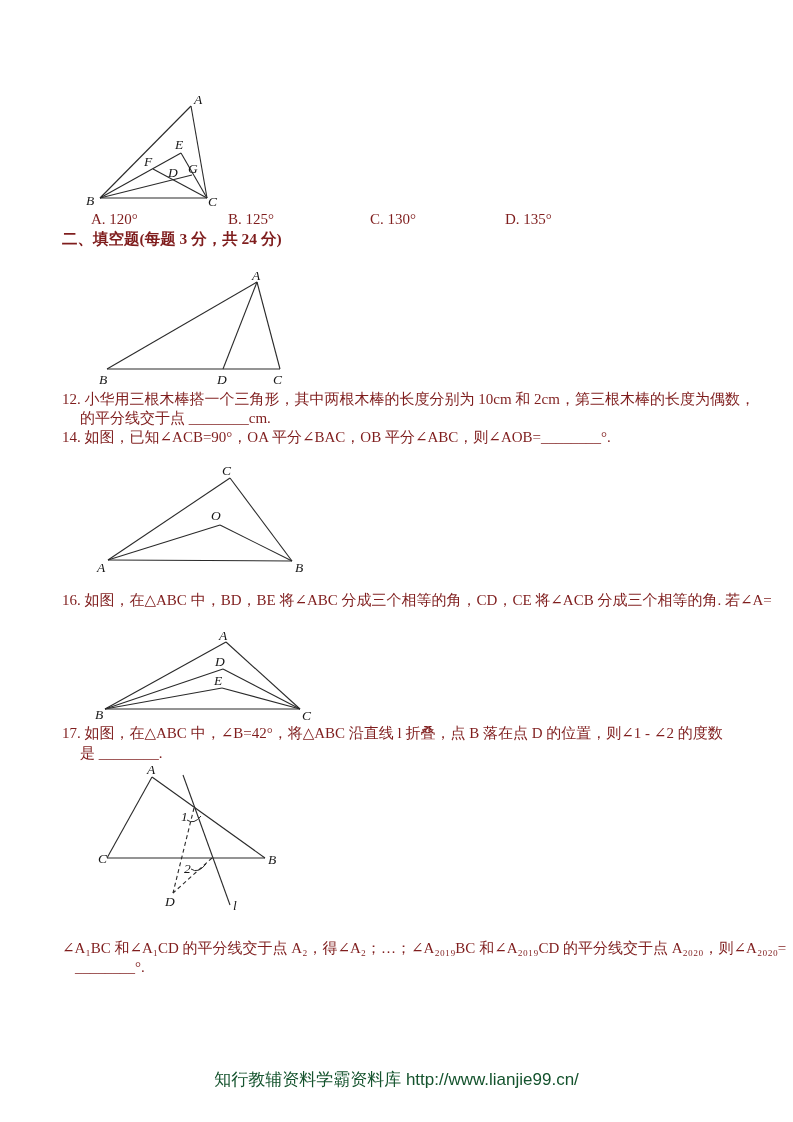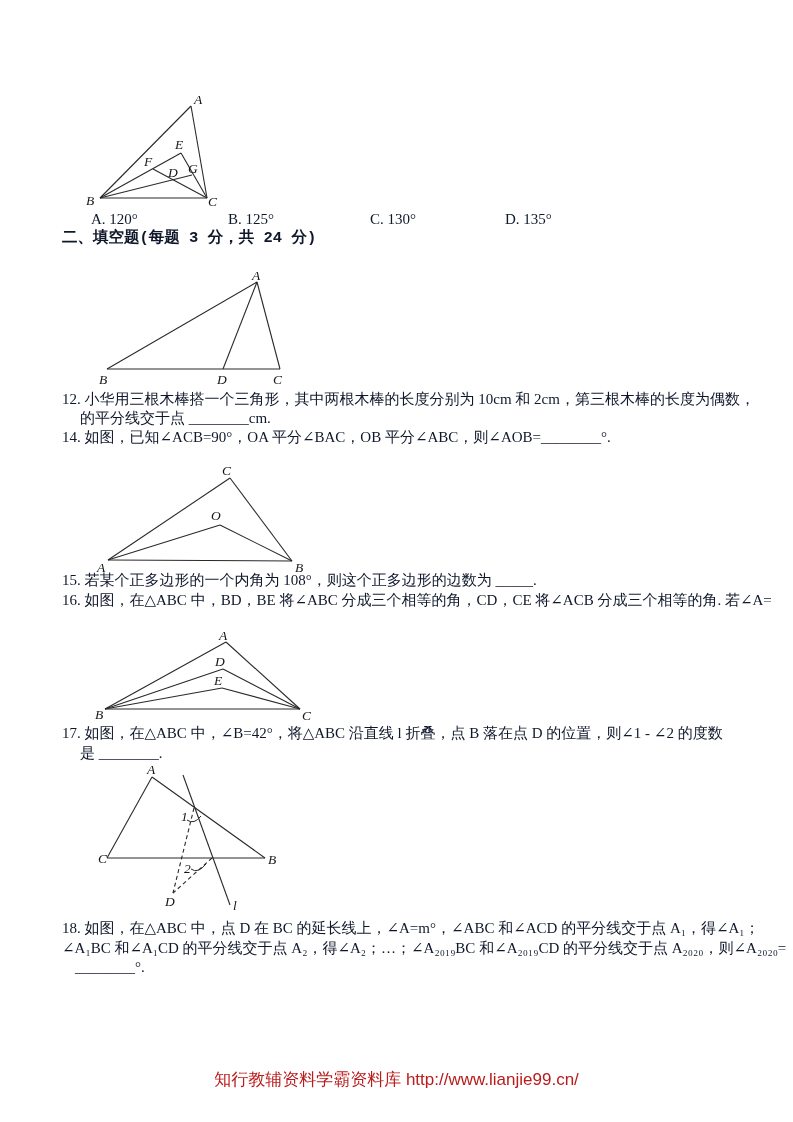--- a/index.html
+++ b/index.html
@@ -8,39 +8,39 @@
     width: 793px;
     height: 1122px;
     background: #ffffff;
     overflow: hidden;
     font-family: "Liberation Serif", "DejaVu Serif", serif;
   }
   .tline {
     position: absolute;
     font-size: 15px;
     line-height: 19px;
-    color: #0f172a;
+    color: #7f1d1d;
     white-space: pre;
   }
-  .bold { font-weight: 700; font-size: 15.5px; font-family: Liberation Mono, monospace; }
+  .bold { font-weight: 700; font-size: 15.5px; }
   .fig { position: absolute; }
   .fig svg { display: block; overflow: visible; }
   .figlabel {
     font-style: italic;
     font-size: 13.5px;
     fill: #161616;
     font-family: "Liberation Serif", "DejaVu Serif", serif;
   }
   .footer {
     position: absolute;
     left: 0; top: 1068px;
     width: 793px;
     text-align: center;
     font-size: 17px;
-    color: #b91c1c;
+    color: #14532d;
     font-family: "Liberation Sans", "DejaVu Sans", sans-serif;
   }
 </style>
 </head>
 <body>
 
 <div class="page">
 
   <div class="fig" style="left:78px; top:86px;">
       <svg width="152" height="126" viewBox="0 0 152 126">
@@ -93,21 +93,20 @@
         <line x1="12" y1="96" x2="196" y2="97" stroke="#2a2a2a" stroke-width="1.1"></line>
         <line x1="12" y1="96" x2="124" y2="61" stroke="#2a2a2a" stroke-width="1.1"></line>
         <line x1="124" y1="61" x2="196" y2="97" stroke="#2a2a2a" stroke-width="1.1"></line>
         <text x="126" y="11" class="figlabel">C</text>
         <text x="115" y="56" class="figlabel">O</text>
         <text x="1" y="108" class="figlabel">A</text>
         <text x="199" y="108" class="figlabel">B</text>
       </svg>
     </div>
 
-  <div class="tline" style="left:62px; top:571px;">15. 若某个正多边形的一个内角为 108°，则这个正多边形的边数为 _____.</div>
 
   <div class="tline" style="left:62px; top:591px;">16. 如图，在△ABC 中，BD，BE 将∠ABC 分成三个相等的角，CD，CE 将∠ACB 分成三个相等的角. 若∠A=</div>
   <div class="fig" style="left:94px; top:628px;">
       <svg width="222" height="96" viewBox="0 0 222 96">
         <line x1="11" y1="81" x2="132" y2="14" stroke="#2a2a2a" stroke-width="1.1"></line>
         <line x1="132" y1="14" x2="206" y2="81" stroke="#2a2a2a" stroke-width="1.1"></line>
         <line x1="11" y1="81" x2="129" y2="41" stroke="#2a2a2a" stroke-width="1.1"></line>
         <line x1="129" y1="41" x2="206" y2="81" stroke="#2a2a2a" stroke-width="1.1"></line>
         <line x1="11" y1="81" x2="128" y2="60" stroke="#2a2a2a" stroke-width="1.1"></line>
         <line x1="128" y1="60" x2="206" y2="81" stroke="#2a2a2a" stroke-width="1.1"></line>
@@ -135,19 +134,18 @@
         <text x="50" y="14" class="figlabel">A</text>
         <text x="1" y="103" class="figlabel">C</text>
         <text x="171" y="104" class="figlabel">B</text>
         <text x="68" y="146" class="figlabel">D</text>
         <text x="84" y="61" class="figlabel">1</text>
         <text x="87" y="113" class="figlabel">2</text>
         <text x="136" y="150" class="figlabel">l</text>
       </svg>
     </div>
 
-  <div class="tline" style="left:62px; top:919px;">18. 如图，在△ABC 中，点 D 在 BC 的延长线上，∠A=m°，∠ABC 和∠ACD 的平分线交于点 A₁，得∠A₁；</div>
   <div class="tline" style="left:62px; top:939px;">∠A₁BC 和∠A₁CD 的平分线交于点 A₂，得∠A₂；…；∠A₂₀₁₉BC 和∠A₂₀₁₉CD 的平分线交于点 A₂₀₂₀，则∠A₂₀₂₀=</div>
   <div class="tline" style="left:75px; top:958px;">________°.</div>
 
   <div class="footer">知行教辅资料学霸资料库 http://www.lianjie99.cn/</div>
 
 </div>
 
 </body></html>

